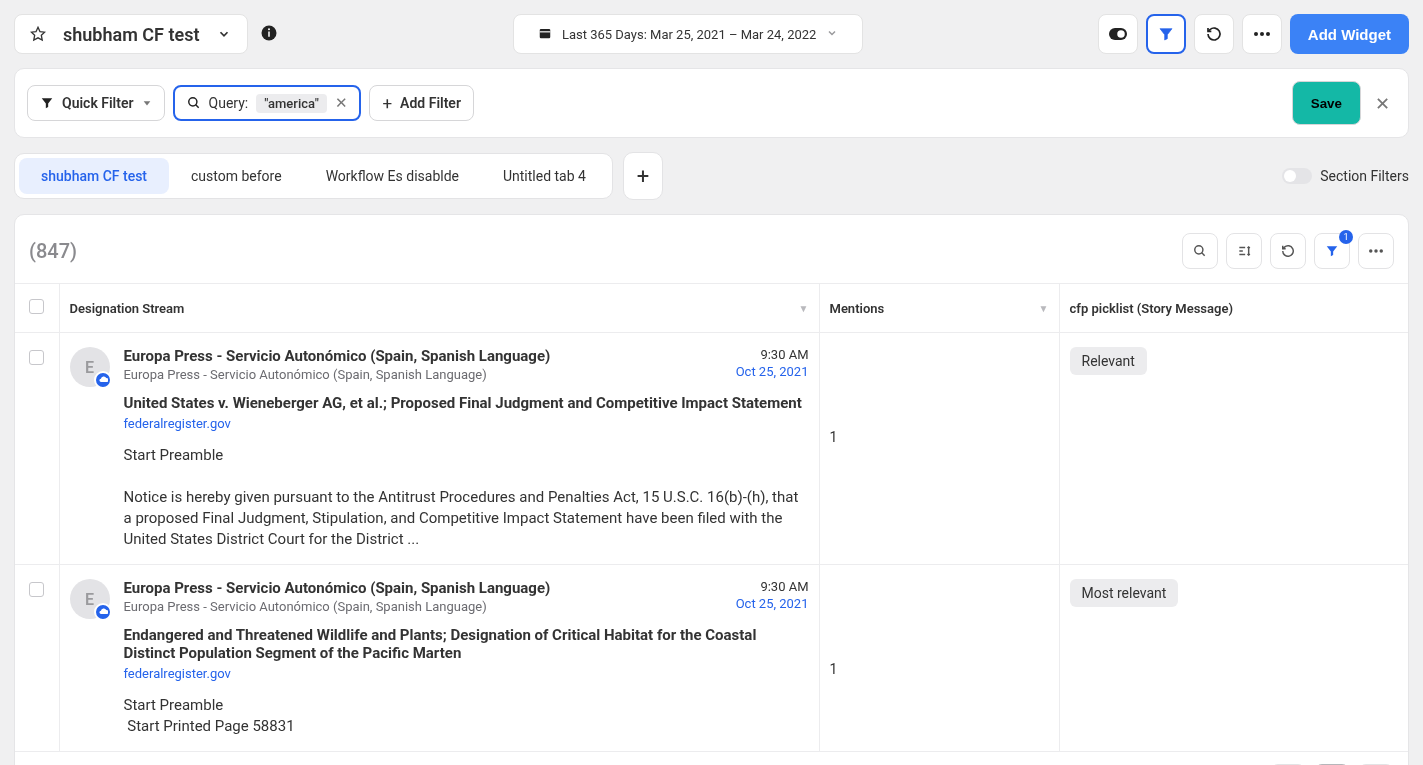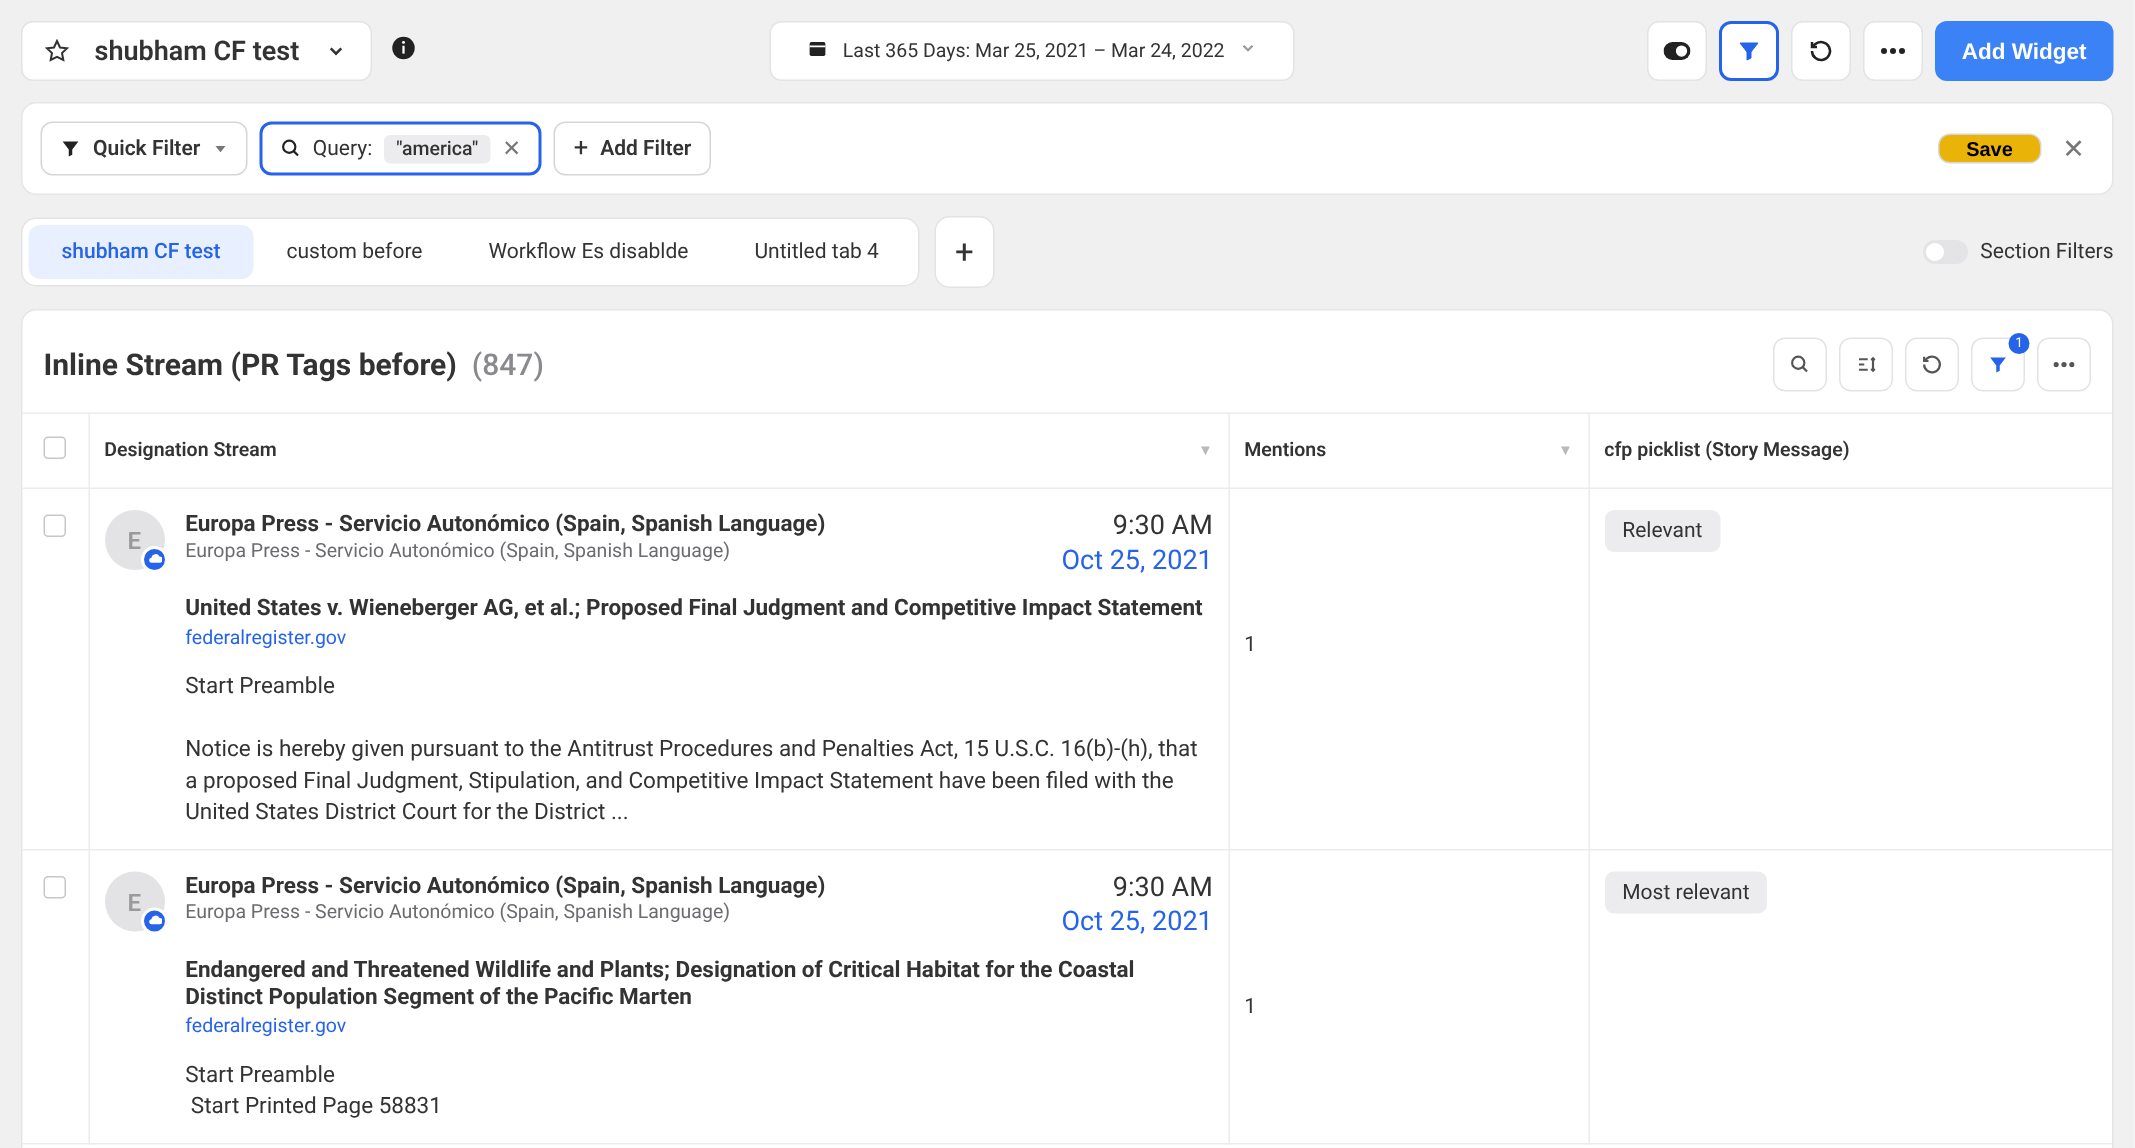--- a/index.html
+++ b/index.html
@@ -18,21 +18,21 @@
   .btn-primary { background: #3b82f6; color: #fff; border: none; border-radius: 8px; height: 40px; padding: 0 18px; font-size: 15px; font-weight: 600; cursor: pointer; }
   .icon-btn.active { border: 2px solid #2563eb; }
   .filter-svg-active path { stroke: #2563eb; fill: #2563eb; }
 
   
   .filter-bar { display: flex; align-items: center; gap: 8px; background: #fff; border: 1px solid #e5e5e7; border-radius: 10px; padding: 12px; margin-top: 14px; }
   .pill { display: inline-flex; align-items: center; gap: 8px; background: #fff; border: 1px solid #d6d6d8; border-radius: 8px; height: 36px; padding: 0 12px; cursor: pointer; }
   .pill.active-outline { border: 2px solid #2563eb; }
   .tag { background: #ececee; border-radius: 4px; padding: 2px 8px; font-weight: 500; font-size: 13px; }
   .x { color: #777; font-size: 15px; cursor: pointer; }
-  .save-btn { background: #eab308; border: 1px solid #d6d6d8; border-radius: 8px; height: 20px; padding: 0 18px; font-weight: 600; cursor: pointer; }
+  .save-btn { background: #14b8a6; border: 1px solid #d6d6d8; border-radius: 8px; height: 44px; padding: 0 18px; font-weight: 600; cursor: pointer; }
 
   
   .tabs-row { display: flex; align-items: center; gap: 0; margin-top: 14px; }
   .tabs-container { display: inline-flex; background: #fff; border: 1px solid #e3e3e5; border-radius: 10px; padding: 4px; }
   .tab { padding: 10px 22px; border-radius: 8px; cursor: pointer; font-size: 14px; }
   .tab.active { background: #e8effe; color: #2563eb; font-weight: 500; }
   .tab-add { margin-left: 10px; width: 40px; height: 48px; display:flex; align-items:center; justify-content:center; background:#fff; border:1px solid #e3e3e5; border-radius:10px; font-size:22px; cursor:pointer;}
   .section-filters { display: flex; align-items: center; gap: 8px; color: #333;}
   .toggle { width: 30px; height: 16px; background: #e4e4e7; border-radius: 999px; position: relative; }
   .toggle::after { content: ""; position: absolute; top: 2px; left: 2px; width: 12px; height: 12px; background: #fff; border-radius: 50%; }
@@ -55,21 +55,21 @@
   col.cb { width: 44px; }
   col.conv { width: 760px; }
   col.ment { width: 240px; }
   col.cfp { width: auto; }
   .row-body { display: flex; gap: 14px; }
   .avatar { width: 40px; height: 40px; border-radius: 50%; background: #e3e3e6; display: flex; align-items: center; justify-content: center; color: #9a9a9d; font-weight: 600; font-size: 16px; position: relative; flex: 0 0 40px; }
   .avatar .mini { position: absolute; bottom: -2px; right: -2px; width: 18px; height: 18px; border-radius: 50%; background: #2563eb; border: 2px solid #fff; display:flex; align-items:center; justify-content:center;}
   .conv-main { flex: 1; min-width: 0; }
   .conv-source { font-weight: 700; font-size: 15px; }
   .conv-sub { color: #6b6b70; font-size: 13px; margin-top: 2px; }
-  .conv-time { text-align: right; font-size: 18px; white-space: nowrap; margin-left: 10px; }
+  .conv-time { text-align: right; font-size: 13px; white-space: nowrap; margin-left: 10px; }
   .conv-time .date { color: #2563eb; display: block; margin-top: 2px; }
   .conv-head { display: flex; align-items: flex-start; }
   .conv-title2 { font-weight: 700; margin-top: 12px; font-size: 15px; }
   .conv-link { color: #2563eb; font-size: 13px; margin-top: 4px; display: block; cursor: pointer;}
   .conv-text { margin-top: 14px; font-size: 15px; line-height: 1.4; white-space: pre-wrap; }
   .mentions-cell { display: flex; align-items: center; height: 100%; padding-top: 82px;}
   .chip { display: inline-block; background: #ececee; border-radius: 6px; padding: 6px 12px; font-size: 14px; }
   input[type="checkbox"].row-cb { width: 15px; height: 15px; cursor: pointer; border: 1px solid #c7c7cb; border-radius: 3px; appearance: none; }
   .col-head { display: flex; align-items: center; justify-content: space-between; }
   .sort-caret { color: #b9b9bd; font-size: 10px; }
@@ -191,21 +191,20 @@
     <div class="tab-add">+</div>
     <div class="spacer"></div>
     <div class="section-filters">
       <div class="toggle"></div>
       <span>Section Filters</span>
     </div>
   </div>
 
   <div class="panel">
     <div class="panel-header">
-      <span class="panel-title">Inline Stream (PR Tags before)</span>
       <span class="panel-count">(847)</span>
       <div class="panel-tools">
         <div class="tool">
           <svg width="14" height="14" viewBox="0 0 24 24" fill="none" stroke="#555" stroke-width="2.5">
               <circle cx="10" cy="10" r="7"></circle>
               <line x1="20" y1="20" x2="15" y2="15"></line>
             </svg>
         </div>
         <div class="tool">
           <svg width="14" height="14" viewBox="0 0 24 24" fill="none" stroke="#555" stroke-width="2.5">

